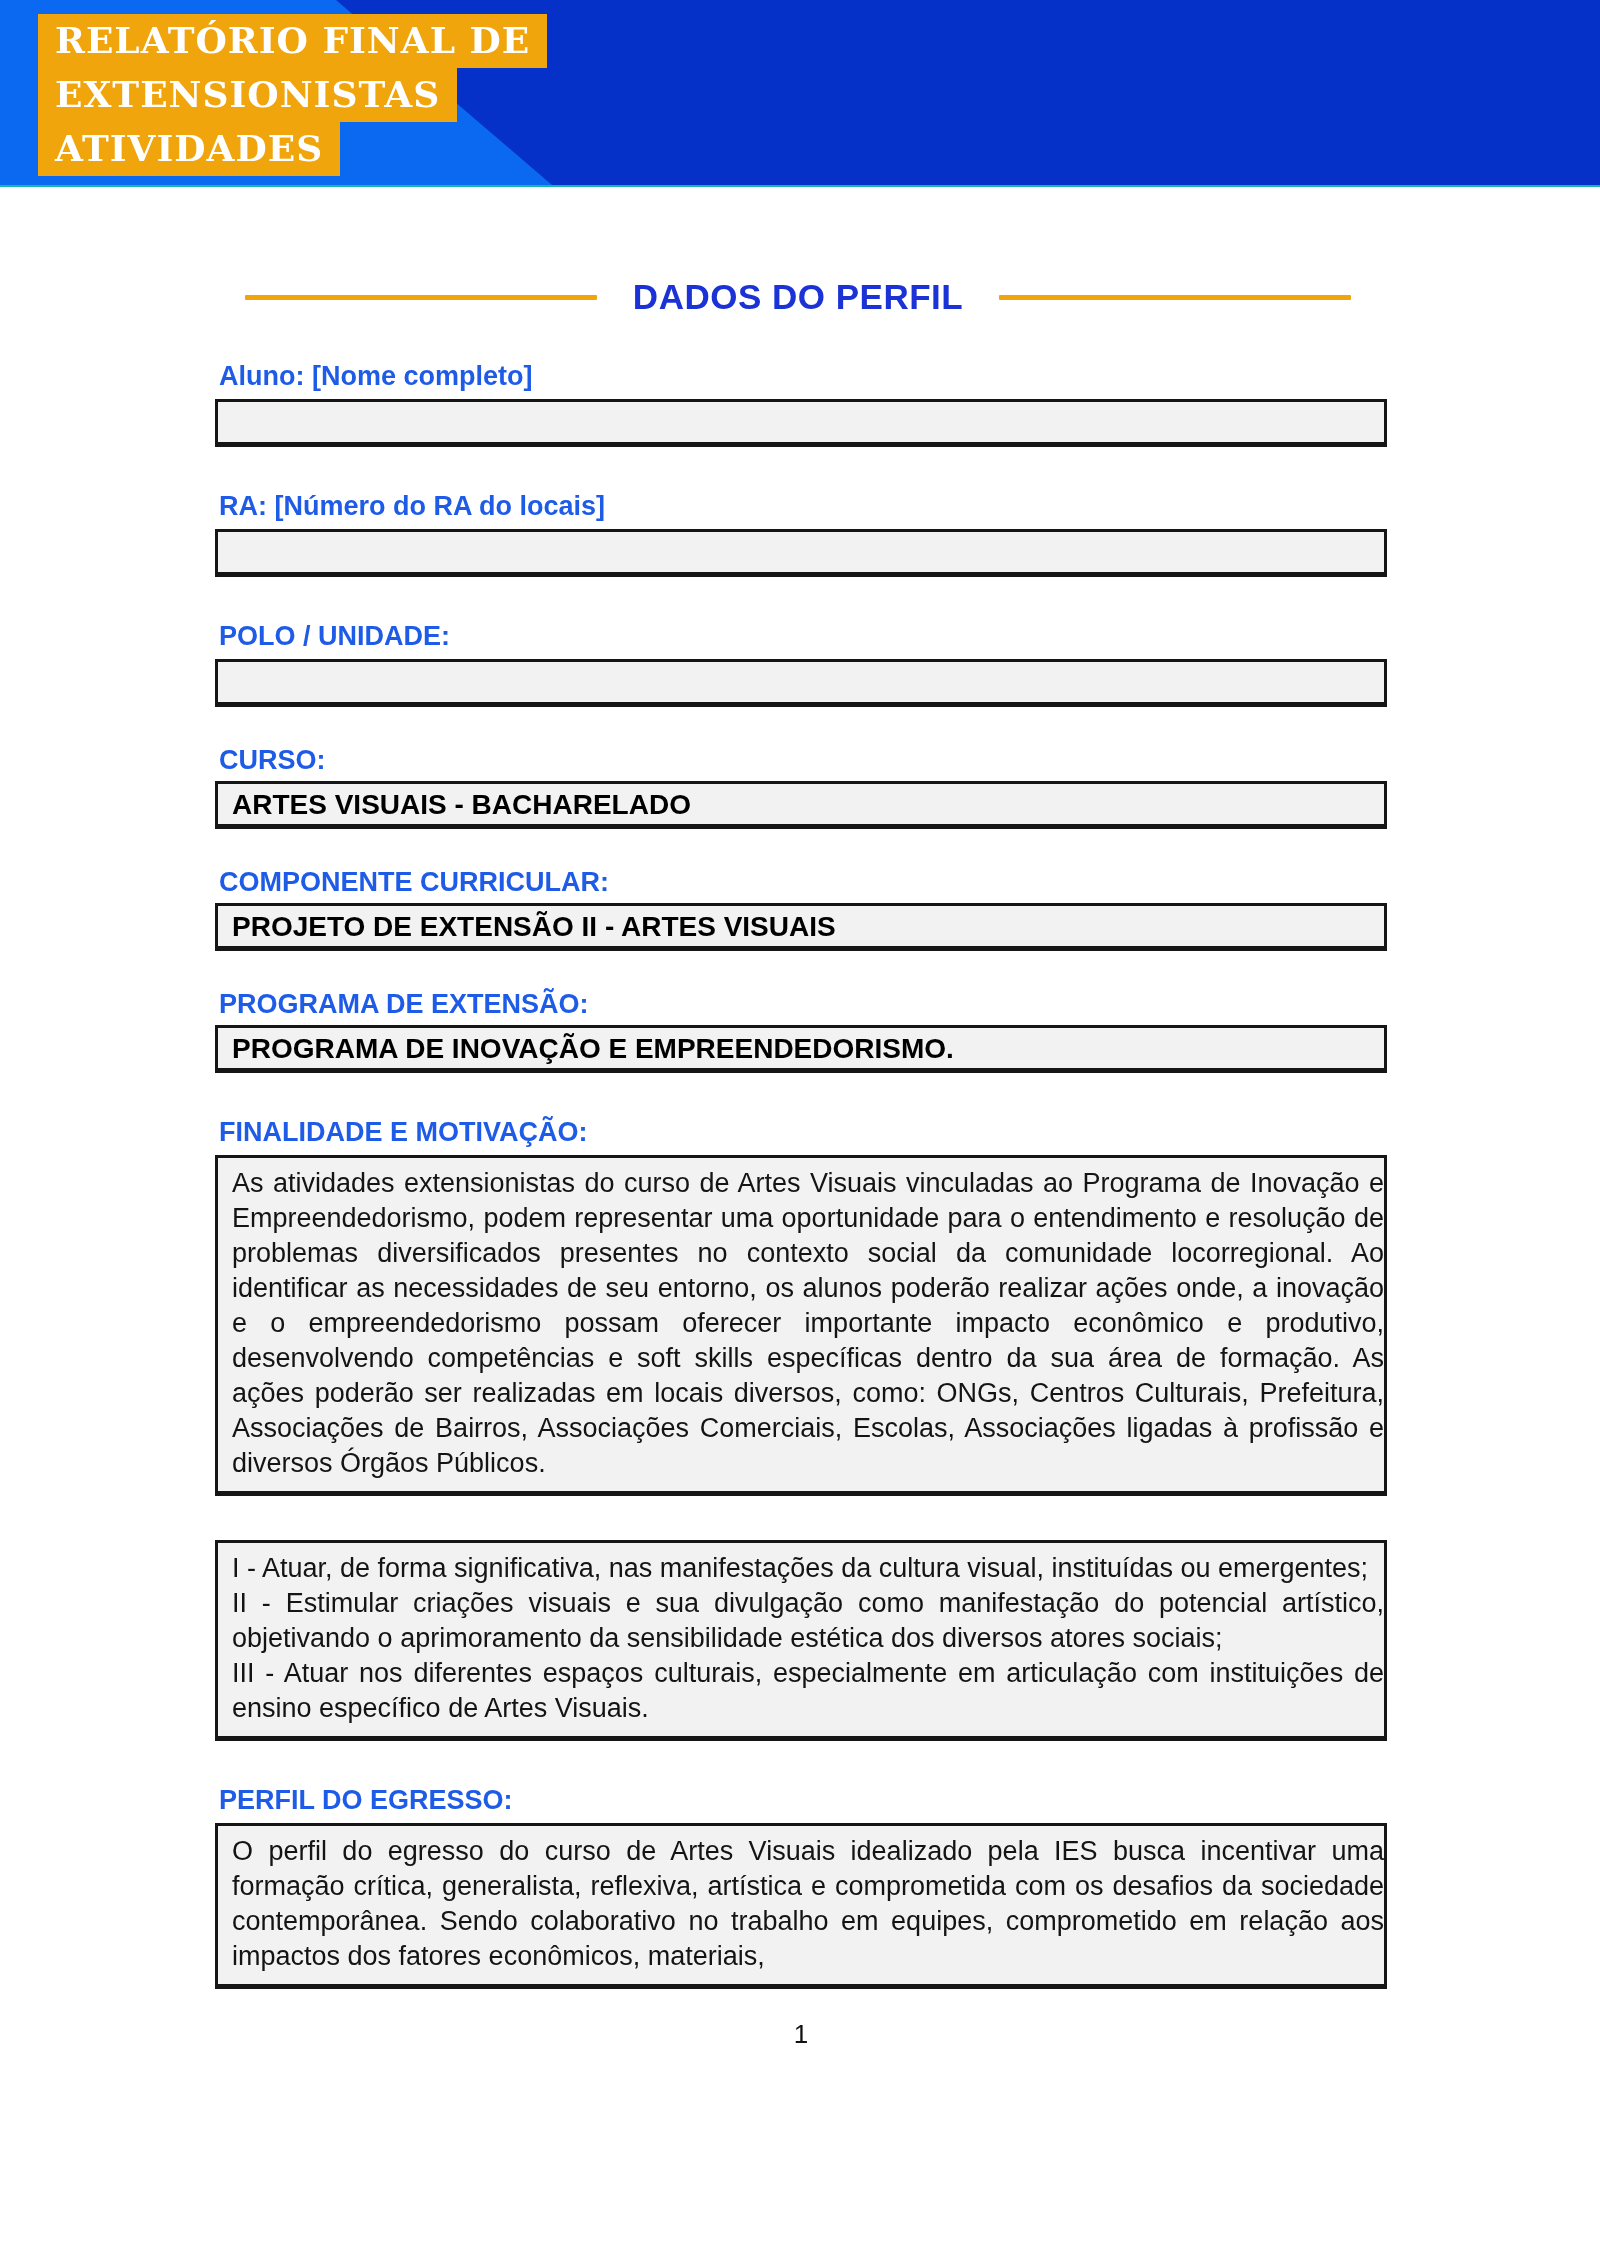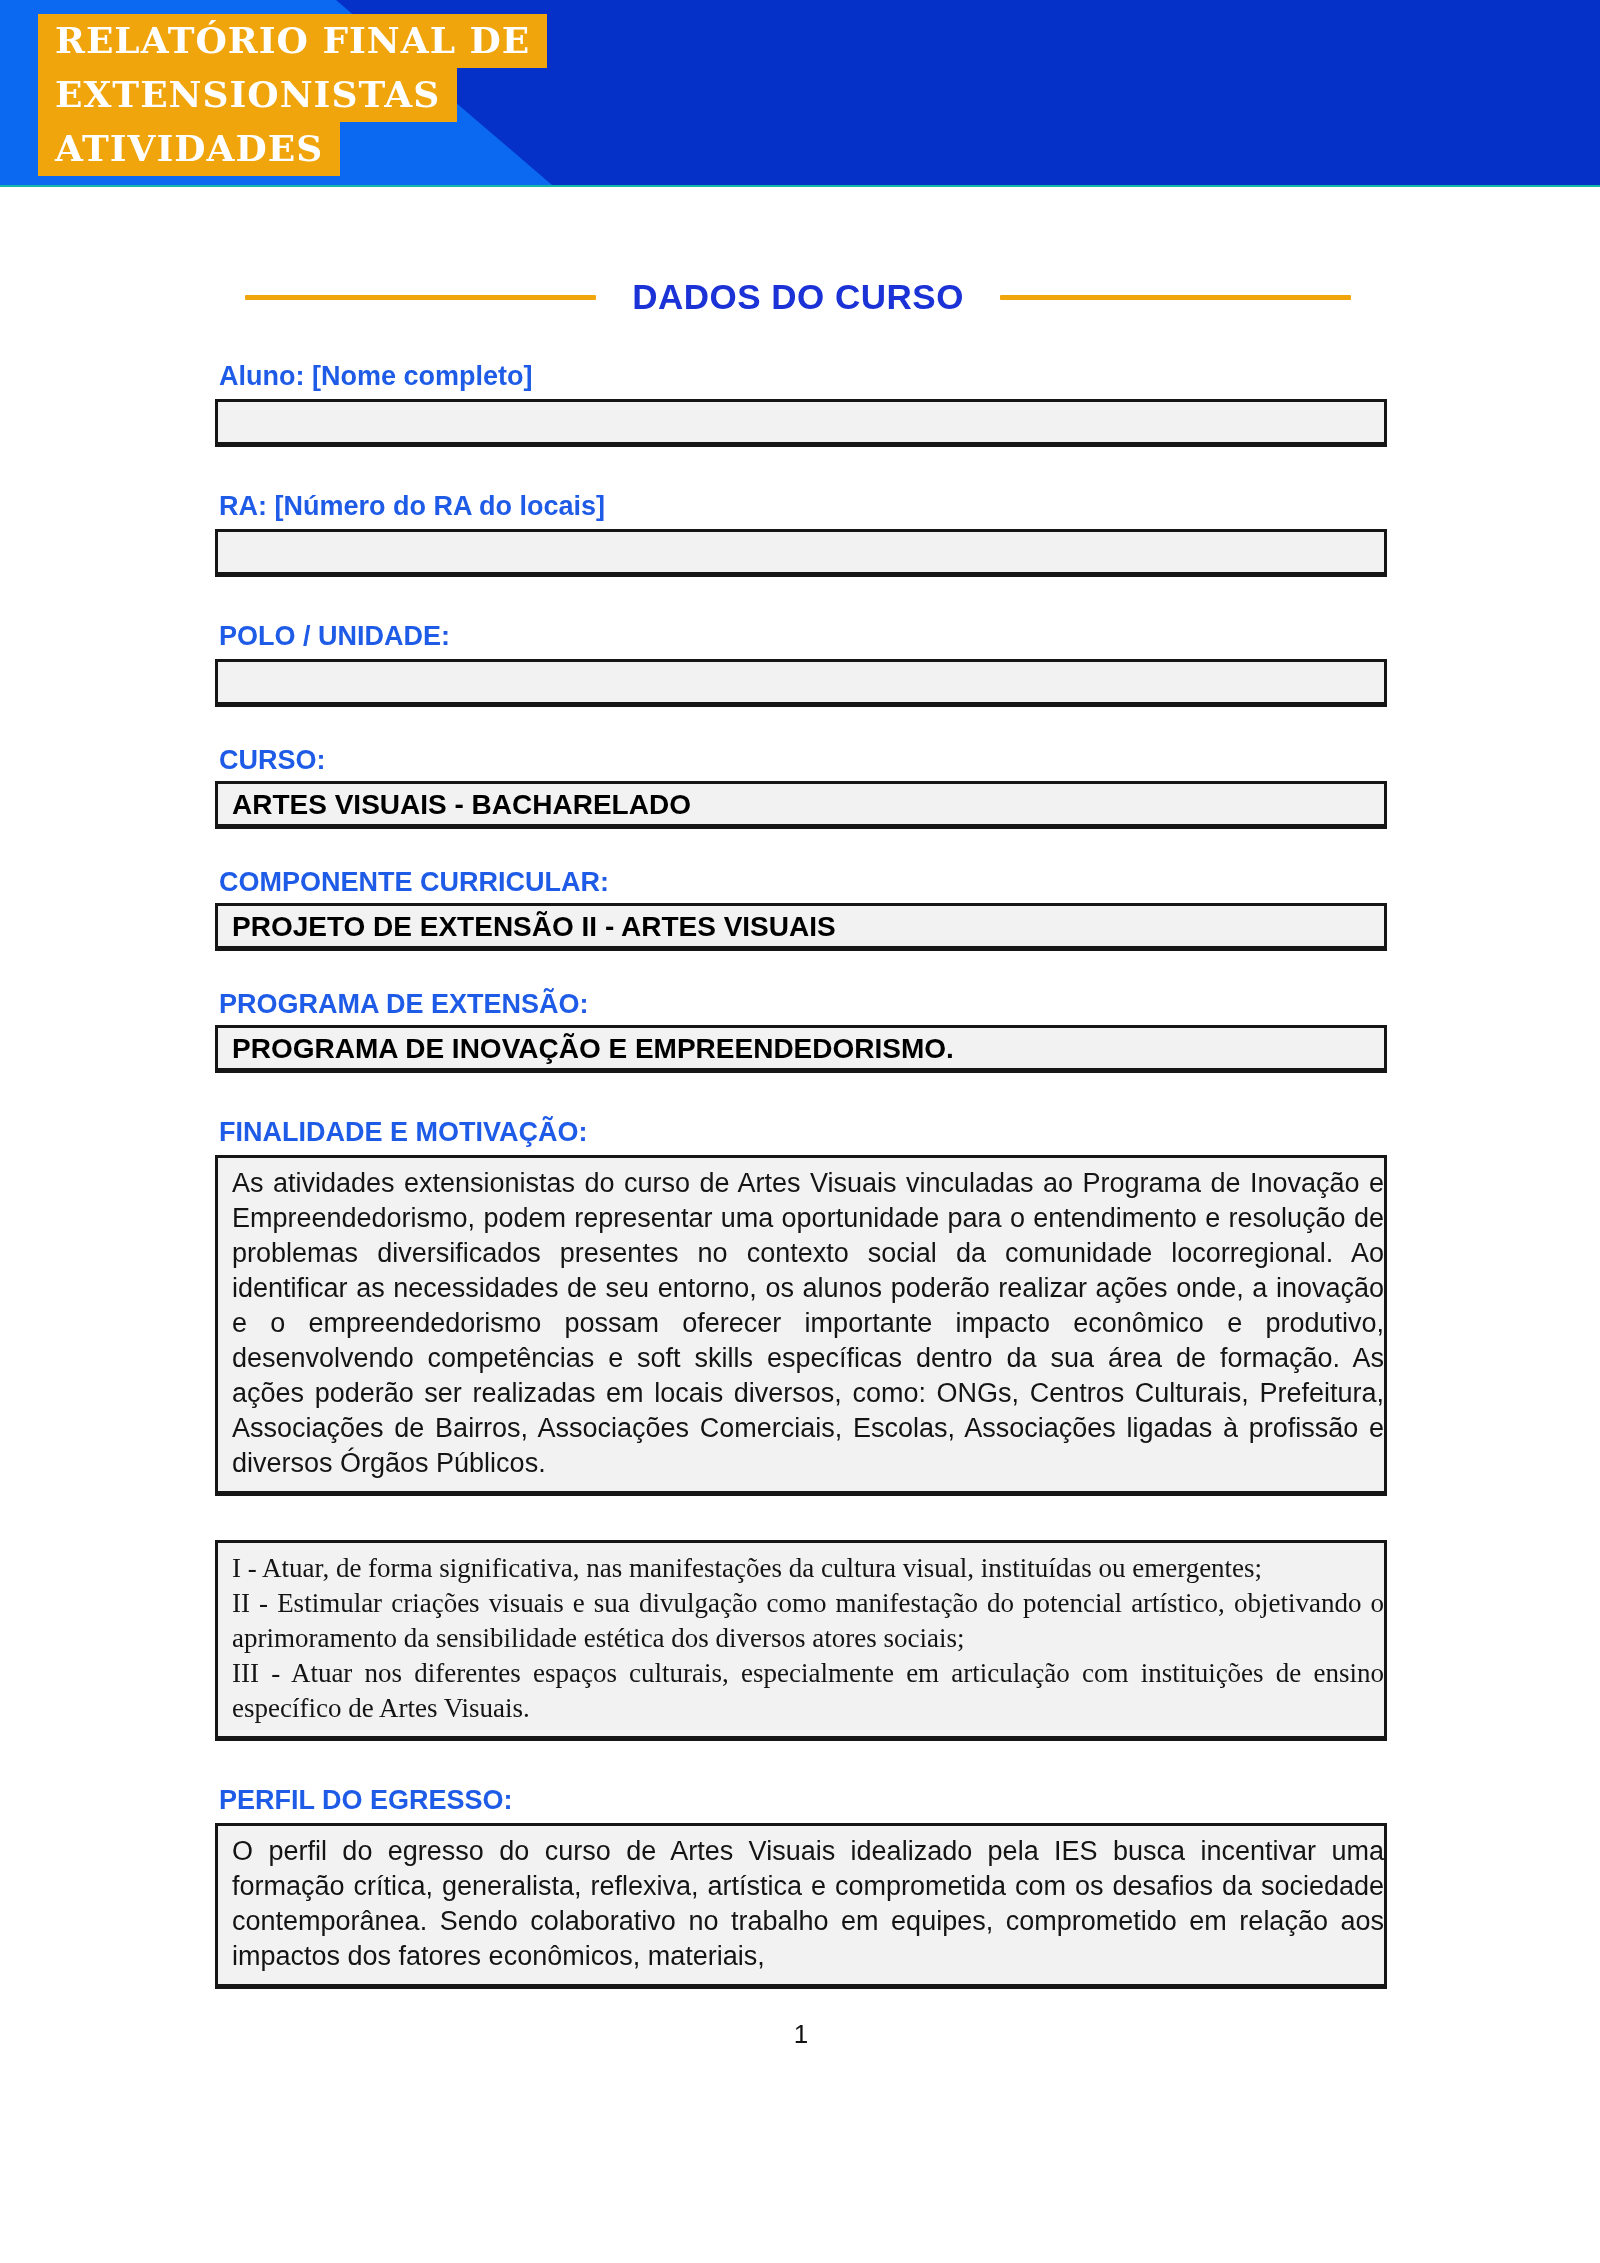--- a/index.html
+++ b/index.html
@@ -89,21 +89,21 @@
   .text-box{
     background:var(--box-bg);
     border:3px solid var(--box-border);
     border-bottom-width:5px;
     padding:8px 0 10px 14px;
     font-size:27px;
     line-height:35px;
     color:#141414;
     text-align:justify;
   }
-  .text-box p{margin:0;text-align:justify;font-family:Liberation Serif, serif;}
+  .text-box p{margin:0;text-align:justify;}
 
   .page-footer{
     margin-top:30px;
     text-align:center;
   }
   .page-number{font-size:26px;color:#111;}
 </style>
 </head>
 <body>
 
@@ -115,21 +115,21 @@
       <div class="banner-line">RELATÓRIO FINAL DE</div>
       <div class="banner-line">EXTENSIONISTAS</div>
       <div class="banner-line">ATIVIDADES</div>
     </div>
   </header>
 
   <main class="content">
 
     <div class="section-heading">
       <span class="rule"></span>
-      <h1>DADOS DO CURSO</h1>
+      <h1>DADOS DO PERFIL</h1>
       <span class="rule"></span>
     </div>
 
     <section class="field">
       <p class="field-label">Aluno: [Nome completo]</p>
       <div class="input-box"></div>
     </section>
 
     <section class="field">
       <p class="field-label">RA: [Número do RA do locais]</p>

